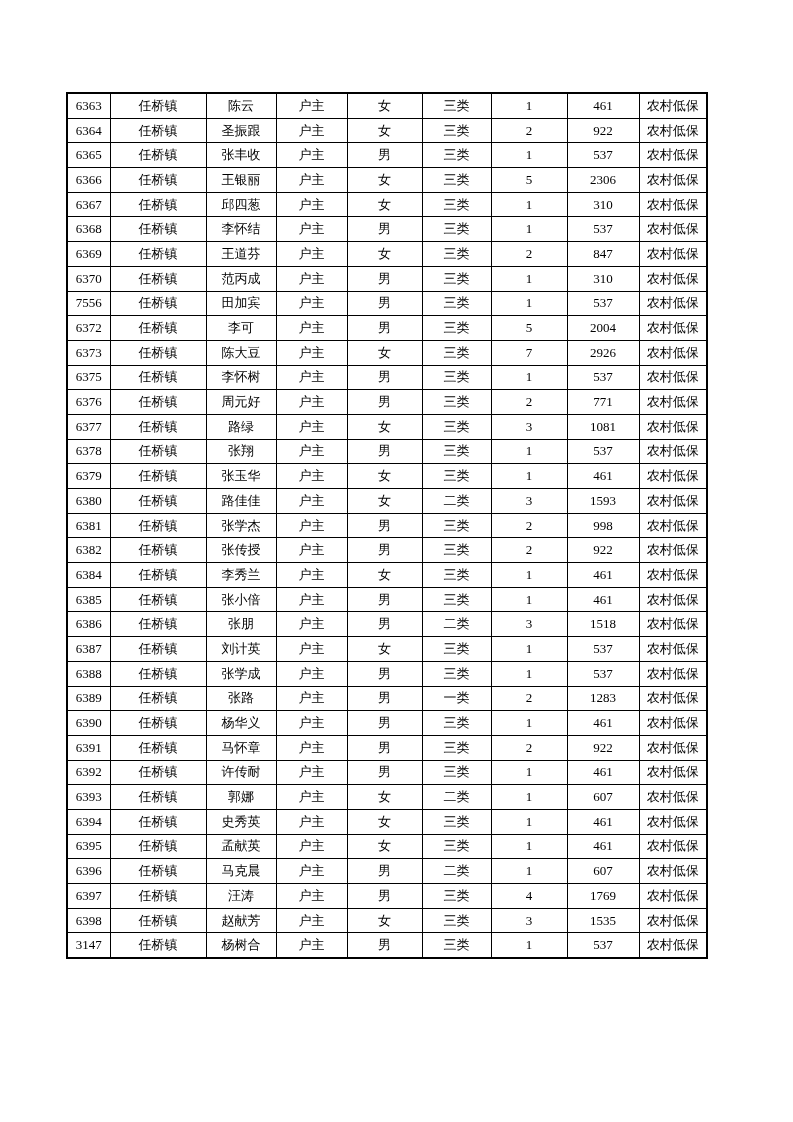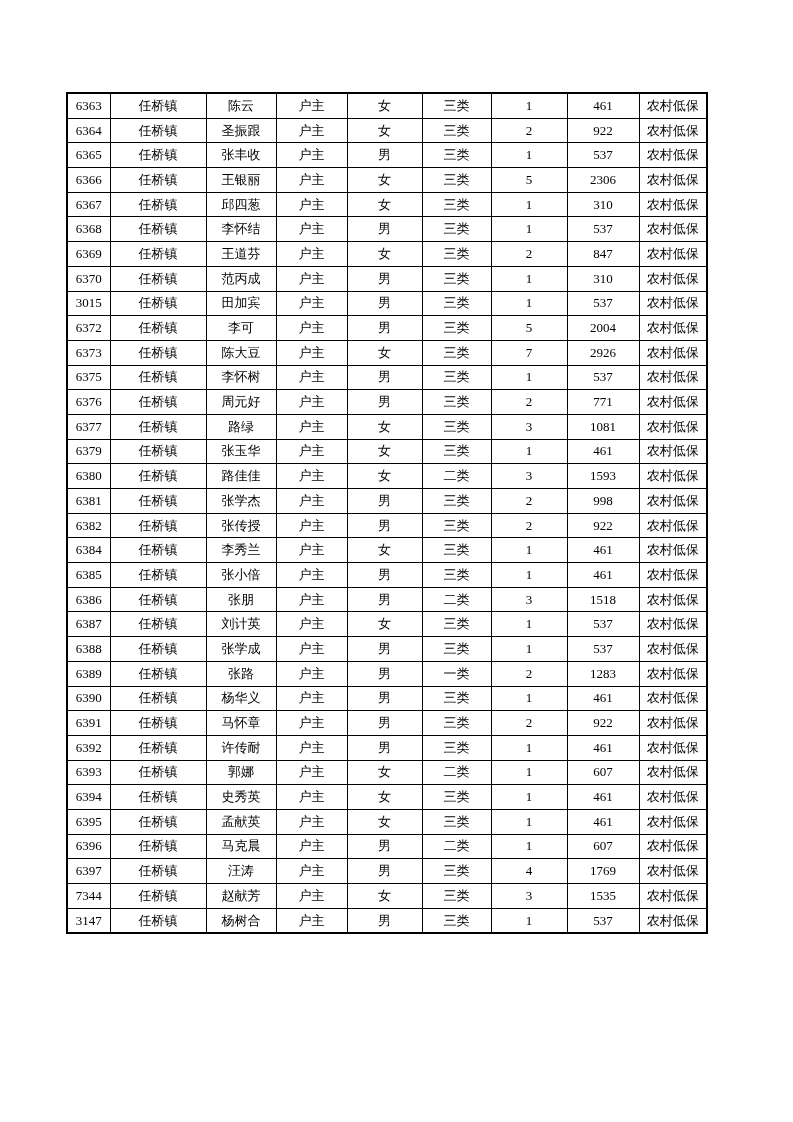--- a/index.html
+++ b/index.html
@@ -153,21 +153,21 @@
     <td>范丙成</td>
     <td>户主</td>
     <td>男</td>
     <td>三类</td>
     <td>1</td>
     <td>310</td>
     <td>农村低保</td>
   </tr>
 
   <tr>
-    <td>3015</td>
+    <td>7556</td>
     <td>任桥镇</td>
     <td>田加宾</td>
     <td>户主</td>
     <td>男</td>
     <td>三类</td>
     <td>1</td>
     <td>537</td>
     <td>农村低保</td>
   </tr>
 
@@ -225,20 +225,31 @@
     <td>任桥镇</td>
     <td>路绿</td>
     <td>户主</td>
     <td>女</td>
     <td>三类</td>
     <td>3</td>
     <td>1081</td>
     <td>农村低保</td>
   </tr>
 
+  <tr>
+    <td>6378</td>
+    <td>任桥镇</td>
+    <td>张翔</td>
+    <td>户主</td>
+    <td>男</td>
+    <td>三类</td>
+    <td>1</td>
+    <td>537</td>
+    <td>农村低保</td>
+  </tr>
 
   <tr>
     <td>6379</td>
     <td>任桥镇</td>
     <td>张玉华</td>
     <td>户主</td>
     <td>女</td>
     <td>三类</td>
     <td>1</td>
     <td>461</td>
@@ -444,21 +455,21 @@
     <td>汪涛</td>
     <td>户主</td>
     <td>男</td>
     <td>三类</td>
     <td>4</td>
     <td>1769</td>
     <td>农村低保</td>
   </tr>
 
   <tr>
-    <td>7344</td>
+    <td>6398</td>
     <td>任桥镇</td>
     <td>赵献芳</td>
     <td>户主</td>
     <td>女</td>
     <td>三类</td>
     <td>3</td>
     <td>1535</td>
     <td>农村低保</td>
   </tr>
 

